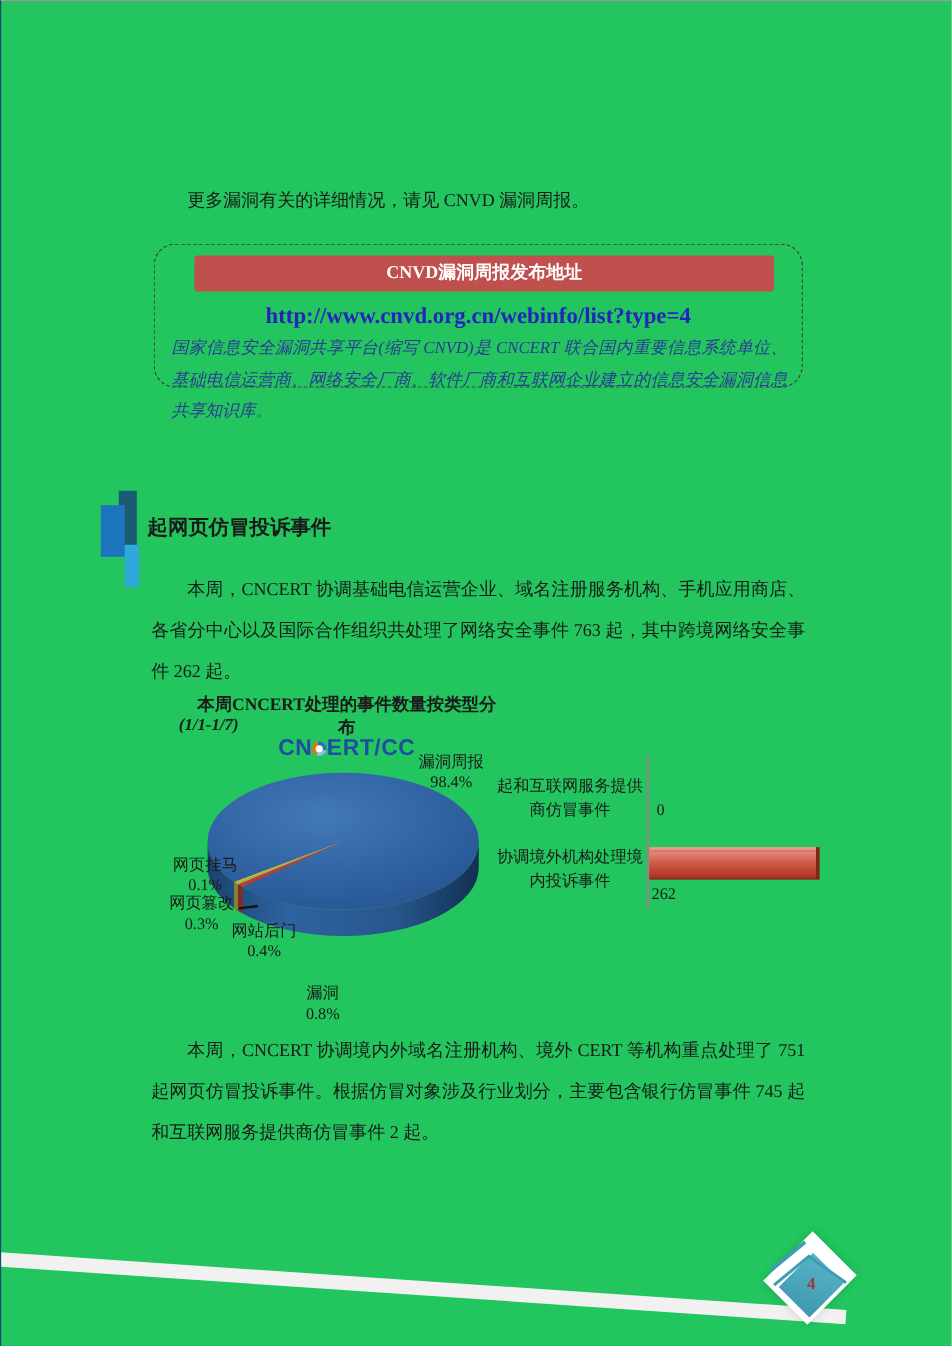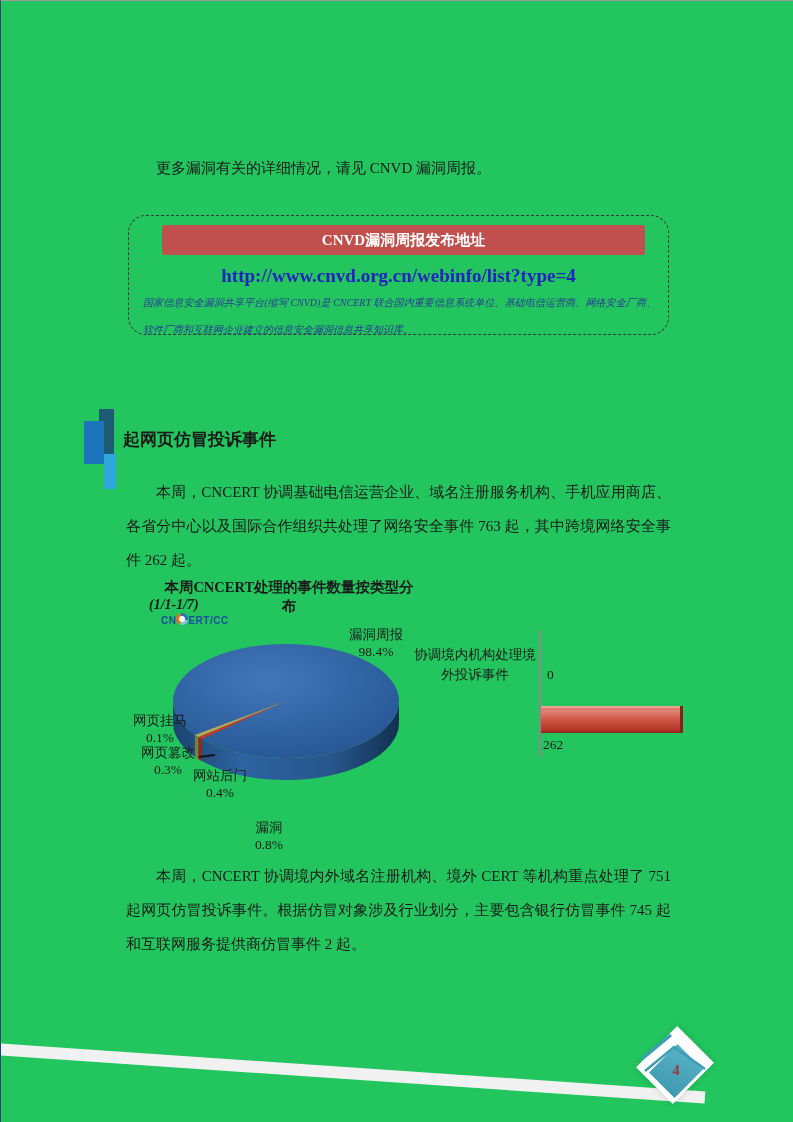--- a/index.html
+++ b/index.html
@@ -6,39 +6,39 @@
   .page{
     position:relative; width:793px; height:1122px; margin:0 auto;
     background:#22c55e; overflow:hidden;
     border-top:1px solid #9a9a9a; border-left:1px solid #0c4a6e;
     font-family:"Liberation Serif","DejaVu Serif",serif; color:#1a1a1a;
   }
   .abs{position:absolute;}
   
   .intro{left:125px; top:155px; width:545px; font-size:15px; line-height:24px; text-indent:2em;}
   
-  .cnvd-box{left:127px; top:202px; width:541px; height:120px; border:1.6px dashed #3a3a3a; border-radius:18px; box-sizing:border-box;margin-top:12px;}
+  .cnvd-box{left:127px; top:202px; width:541px; height:120px; border:1.6px dashed #3a3a3a; border-radius:18px; box-sizing:border-box;}
   .cnvd-banner{position:absolute; left:33px; right:23px; top:9px; height:30px; background:#c0504d; border-radius:3px;
     color:#ffffff; font-weight:bold; font-size:15px; text-align:center; line-height:30px;}
   .cnvd-link{position:absolute; left:0; right:0; top:49px; text-align:center; font-size:19px; font-weight:bold; color:#2323be; text-decoration:none; display:block;}
-  .cnvd-desc{position:absolute; left:14px; right:12px; top:74px; font-size:10px; line-height:26.5px; font-style:italic; color:#2a3a96; text-align:justify;}
+  .cnvd-desc{position:absolute; left:14px; right:12px; top:74px; font-size:14px; line-height:26.5px; font-style:italic; color:#2a3a96; text-align:justify;}
   
   .blk{position:absolute;}
   .blk-teal{left:98px; top:408px; width:15px; height:46px; background:#1d5a74; z-index:1;}
   .blk-blue{left:83px; top:420px; width:20px; height:43px; background:#1c75bc; z-index:2;}
   .blk-light{left:103px; top:453px; width:12px; height:35px; background:#2fa8dc; z-index:3;}
   .section-title{left:122px; top:427px; font-size:17px; font-weight:bold;}
   .para{width:545px; font-size:15px; line-height:34px; text-align:justify; text-indent:2em;}
   .para1{left:125px; top:474px;}
   .para2{left:125px; top:858px;}
   
   .chart-title{left:160px; top:577px; width:256px; text-align:center; font-weight:bold; font-size:14.5px;}
   .chart-subtitle{left:148px; top:596px; width:256px; text-align:left; font-weight:bold; font-size:14px;font-style:italic;}
-  .logo{left:160px; top:612px; width:256px; text-align:left; font-family:"Liberation Sans","DejaVu Sans",sans-serif;
-    font-weight:bold; font-size:10px; color:#1f4ea1; letter-spacing:0.5px;}
+  .logo{left:160px; top:612px; width:256px; text-align:center; font-family:"Liberation Sans","DejaVu Sans",sans-serif;
+    font-weight:bold; font-size:19px; color:#1f4ea1; letter-spacing:0.5px;}
   .logo-circle{display:inline-block; width:12px; height:12px; border-radius:50%; vertical-align:-1px;
     background:conic-gradient(from 200deg, #e2701f 0 150deg, #2a71b8 150deg 260deg, #7fc3e0 260deg 360deg);
     position:relative;}
   .logo-circle::after{content:""; position:absolute; left:3px; top:3px; width:6px; height:6px; border-radius:50%; background:#ffffff;}
   
   .pie-label{position:absolute; text-align:center; font-size:13.5px; line-height:17px;}
   .leader{left:198px; top:754px; width:16px; height:2px; background:#141414; transform:rotate(-7deg);}
   
   .bar-cat{position:absolute; width:124px; text-align:center; font-size:13.5px; line-height:19.5px;}
   .bar-axis{left:538px; top:629px; width:2px; height:127px; background:#8a8a8a;}
@@ -106,39 +106,40 @@
     <path d="M 120 62 L 36 100.1 A 113 57 0 0 1 32.3 98 Z" fill="#c0392b"></path>
     <path d="M 120 62 L 32.3 98 A 113 57 0 0 1 30.6 96.8 Z" fill="#9bbb59"></path>
     <path d="M 120 62 L 30.6 96.8 A 113 57 0 0 1 29.2 96 Z" fill="#e2c230"></path>
     <path d="M 120 62 L 29.2 96 A 113 57 0 0 1 28.8 95.7 Z" fill="#8064a2"></path>
   </svg>
 
   <div class="pie-label" style="left:340px; top:625px; width:70px;">
     <div>漏洞周报</div>
     <div>98.4%</div>
   </div>
-  <div class="pie-label" style="left:127px; top:711px; width:64px;">
+  <div class="pie-label" style="left:138px; top:711px; width:64px;">
     <div>网页挂马</div>
     <div>0.1%</div>
   </div>
   <div class="pie-label" style="left:135px; top:743px; width:64px;">
     <div>网页篡改</div>
     <div>0.3%</div>
   </div>
   <div class="abs leader"></div>
   <div class="pie-label" style="left:187px; top:766px; width:64px;">
     <div>网站后门</div>
     <div>0.4%</div>
   </div>
   <div class="pie-label" style="left:245px; top:773px; width:46px;margin-top:45px;">
     <div>漏洞</div>
     <div>0.8%</div>
   </div>
 
-  <div class="bar-cat" style="left:412px; top:644px;">协调境内机构处理境外投诉事件</div>
+  <div class="bar-cat" style="left:412px; top:644px;">起和互联网服务提供商仿冒事件</div>
+  <div class="bar-cat" style="left:412px; top:703px;">协调境外机构处理境内投诉事件</div>
   <div class="abs bar-axis"></div>
   <div class="bar-value" style="left:546px; top:666px;">0</div>
   <div class="abs bar-rect"></div>
   <div class="bar-value" style="left:542px; top:736px;">262</div>
 
   <div class="abs para para2">本周，CNCERT 协调境内外域名注册机构、境外 CERT 等机构重点处理了 751 起网页仿冒投诉事件。根据仿冒对象涉及行业划分，主要包含银行仿冒事件 745 起和互联网服务提供商仿冒事件 2 起。</div>
 
   <div class="abs band"></div>
   <div class="abs diamond-wrap">
     <div class="diamond diamond-white"></div>

